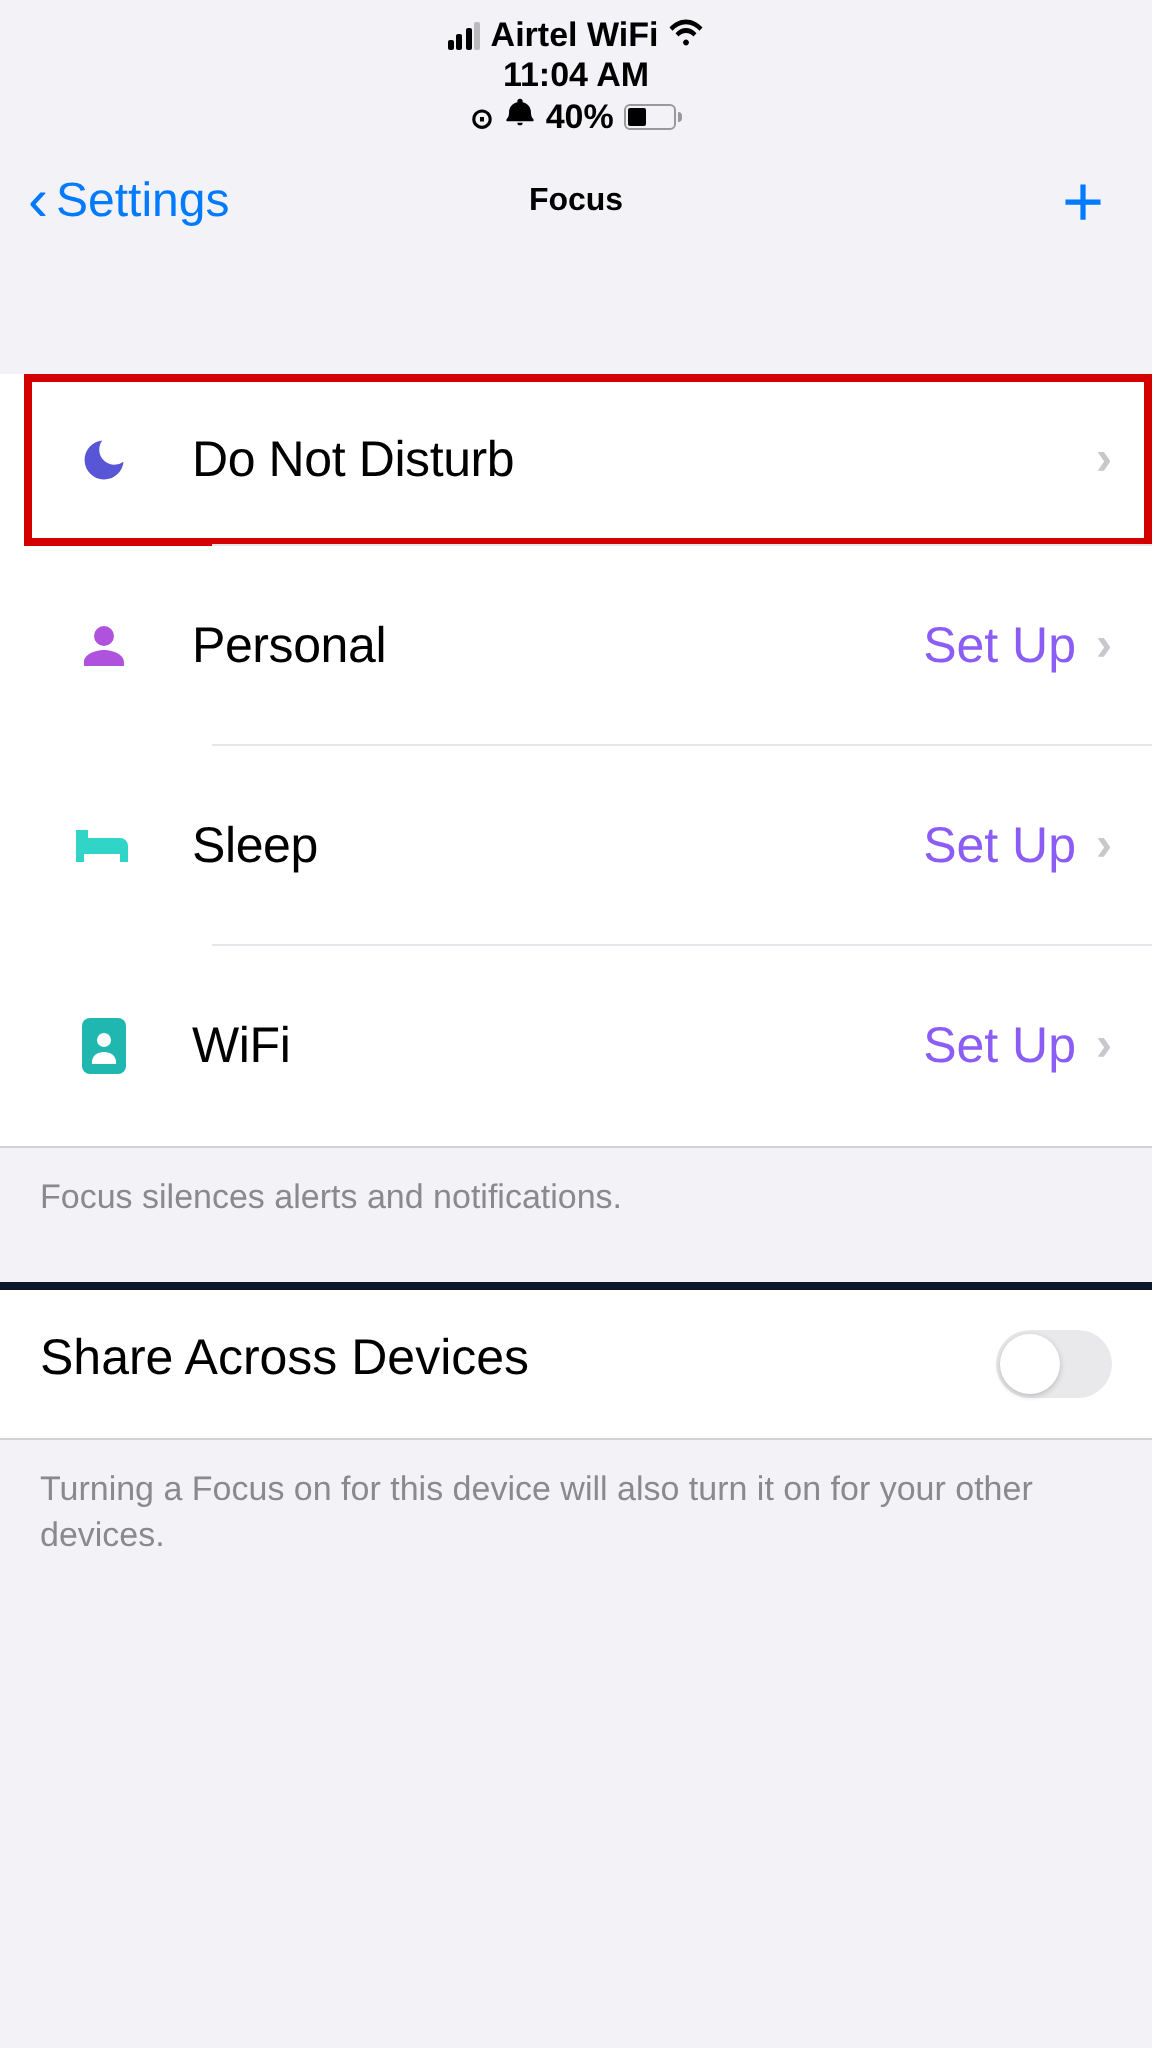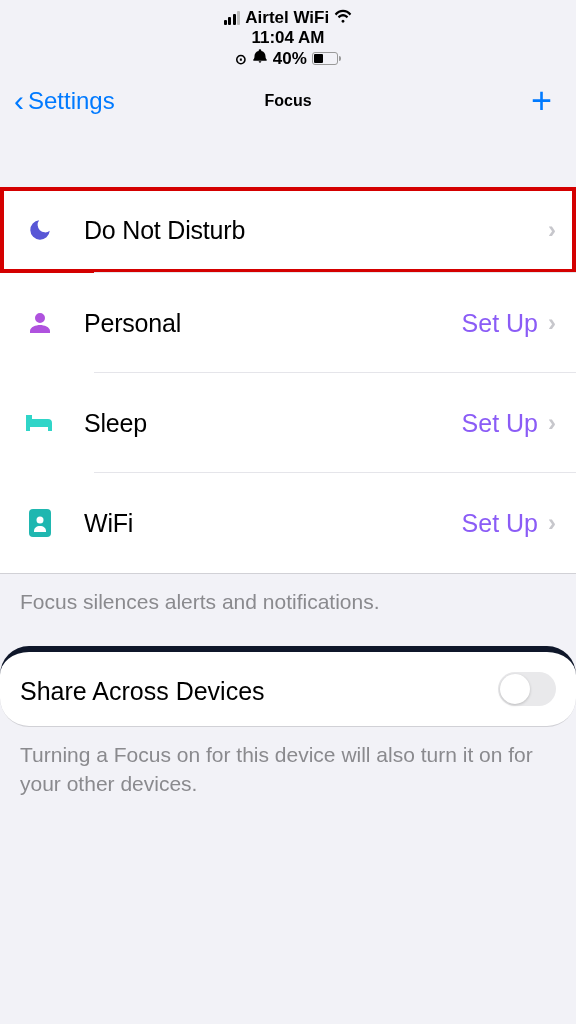--- a/index.html
+++ b/index.html
@@ -43,21 +43,21 @@
       padding: 10px 14px 18px;
       background: #f2f2f7;
     }
     .back-btn { display: flex; align-items: center; color: #007aff; font-size: 24px; }
     .back-chevron { font-size: 30px; font-weight: 500; margin-right: 4px; line-height: 1; }
     .nav-title { font-size: 16px; font-weight: 700; color: #000; position:absolute; left:50%; transform:translateX(-50%); }
     .add-btn { color: #007aff; font-size: 36px; font-weight: 300; line-height:1; padding-right:10px; }
 
     .spacer-top { height: 50px; background:#f2f2f7; }
 
-    .list { background: #fff; }
+    .list { background: #fff; padding-left: 12px; }
     .row {
       display: flex;
       align-items: center;
       min-height: 76px;
       padding: 0 20px 0 24px;
       position: relative;
     }
     .row-icon { width: 32px; display:flex; justify-content:center; align-items:center; margin-right: 28px; }
     .row-label { font-size: 25px; flex: 1; color: #000; letter-spacing: -0.2px; }
     .row-trail { font-size: 25px; color: #8b5cf6; margin-right: 10px; }
@@ -66,36 +66,35 @@
 
     .highlighted {
       outline: 4px solid #d40000;
       outline-offset: -4px;
       height: 86px;
     }
 
     .footer-text {
       background: #f2f2f7;
       padding: 14px 20px 30px;
-      font-size: 21px;
+      font-size: 17px;
       color: #8a8a8e;
       border-top: 1px solid #d1d1d6;
       line-height: 1.35;
     }
 
     .share-row {
       background:#fff;
       display:flex;
-      align-items:flex-end;
+      align-items:flex-start;
       justify-content:space-between;
       padding: 20px 20px;
       font-size: 25px;
-      border-top: 6px solid #0f172a;
+      border-top: 4px solid #0f172a;
       border-bottom: 1px solid #d1d1d6;
-      border-radius: 29px;
     }
     .toggle {
       width: 58px; height: 34px; background:#e9e9eb; border-radius: 17px; position:relative;
     }
     .knob {
       width:30px; height:30px; background:#fff; border-radius:50%; position:absolute; left:2px; top:2px;
       box-shadow: 0 1px 3px rgba(0,0,0,0.2);
     }
 
     .nav-wrap { position: relative; }

